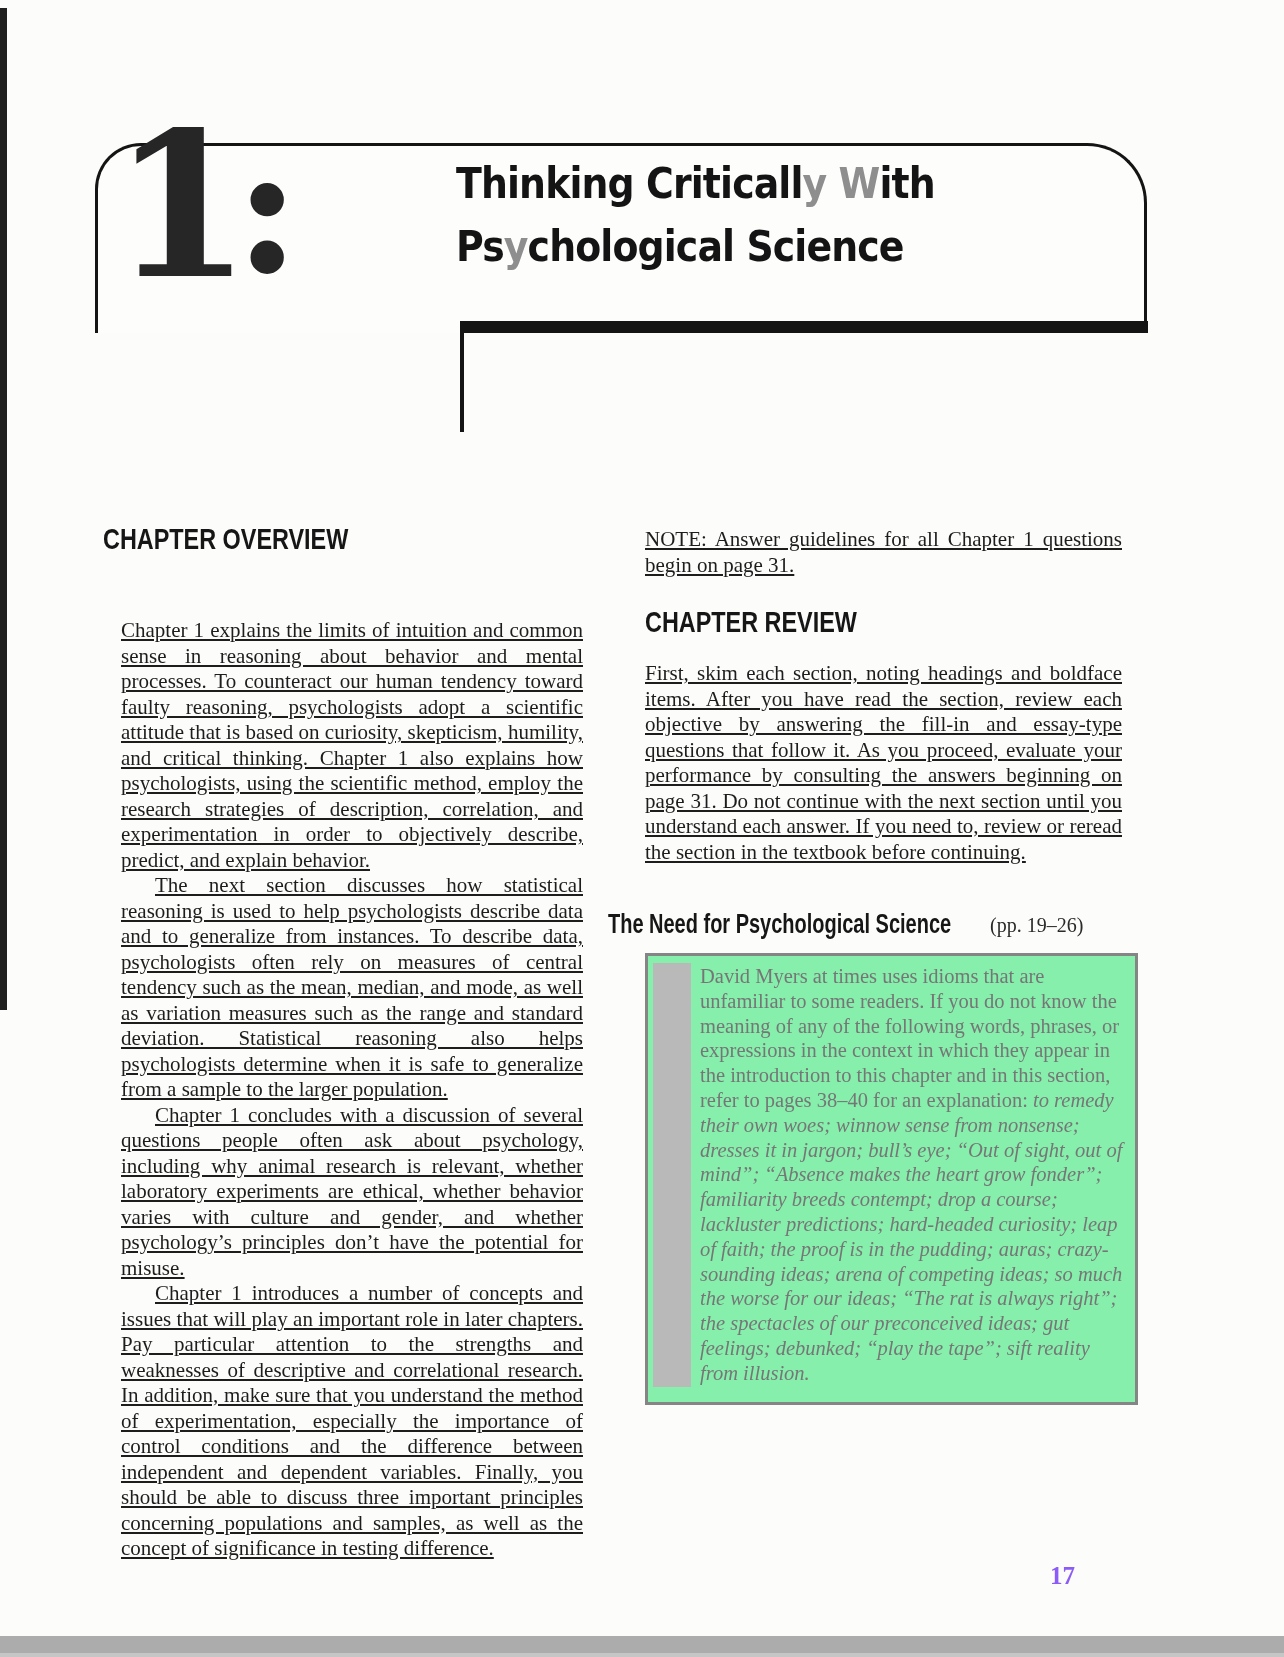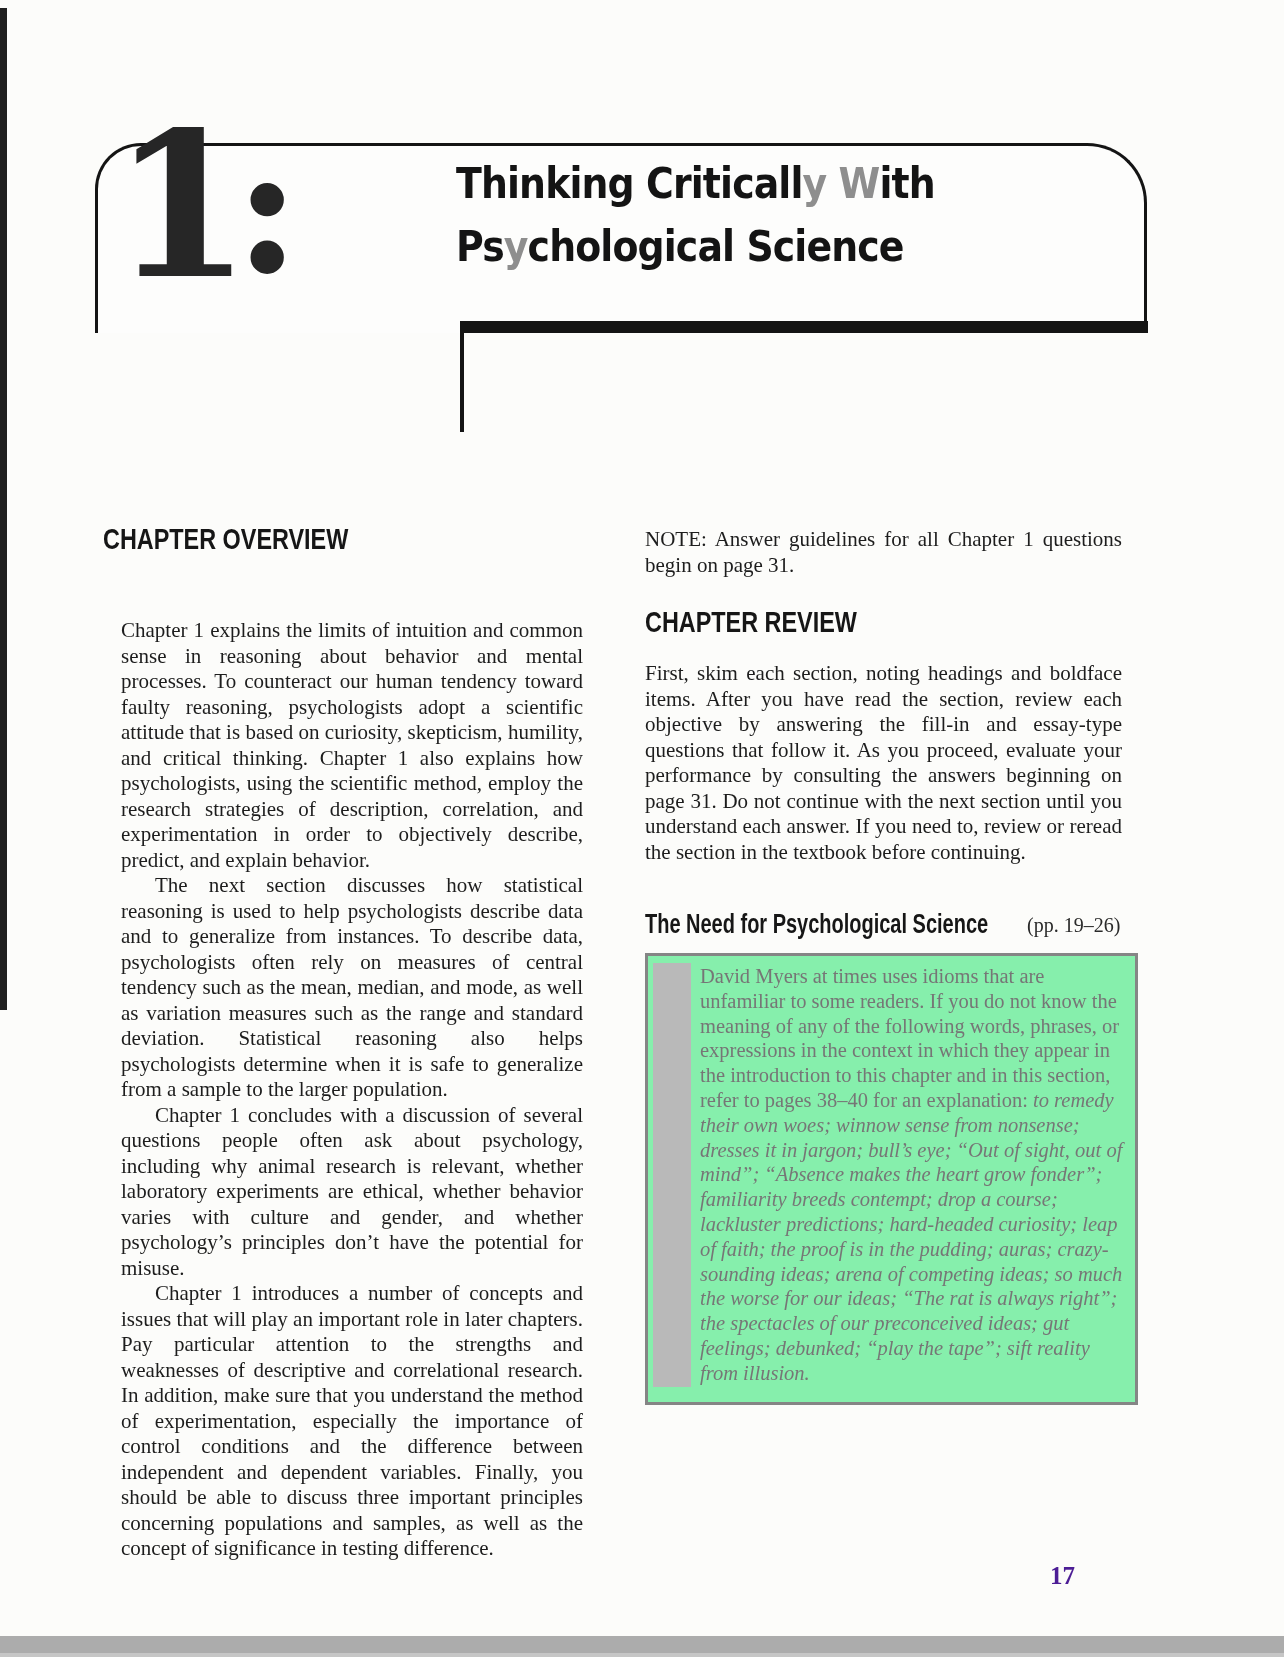--- a/index.html
+++ b/index.html
@@ -23,43 +23,43 @@
   .chapter-title{position:absolute;left:456px;top:152px;font-family:"DejaVu Sans",sans-serif;
     font-weight:bold;font-size:43px;line-height:63px;letter-spacing:-1px;color:#141414;
     transform:scaleX(0.88);transform-origin:top left;white-space:nowrap;}
   .gray-letter{color:#8e8e8e;}
 
   
   .hd-sans{font-family:"Liberation Sans",sans-serif;font-weight:bold;color:#161616;
     transform:scaleX(0.78);transform-origin:top left;white-space:nowrap;margin:0;}
   .overview-hd{position:absolute;left:103px;top:524px;font-size:30px;line-height:30px;}
   .review-hd{position:absolute;left:645px;top:607px;font-size:30px;line-height:30px;}
-  .section-hd{position:absolute;left:645px;top:909px;width:500px;height:34px;margin:0;}
+  .section-hd{position:absolute;left:608px;top:909px;width:500px;height:34px;margin:0;}
   .section-hd .bold-part{display:inline-block;font-family:"Liberation Sans",sans-serif;font-weight:bold;
     font-size:27px;line-height:30px;color:#161616;transform:scaleX(0.74);transform-origin:top left;white-space:nowrap;}
   .section-hd .pages-part{position:absolute;left:382px;top:3px;font-family:"Liberation Serif",serif;
     font-weight:normal;font-size:20px;line-height:27px;color:#2a2a2a;white-space:nowrap;}
 
   
   .body-col{position:absolute;font-size:21px;line-height:25.5px;color:#1d1d1d;text-align:justify;}
-  .body-col p{margin:0;}
+  .body-col p{margin:0;text-decoration:underline;}
   .body-col p.indent{text-indent:34px;}
   .left-col{left:121px;top:577px;width:462px;margin-top:41px;}
   .note-para{left:645px;top:527px;width:477px;}
   .review-para{left:645px;top:661px;width:477px;}
 
   
   .idiom-box{position:absolute;left:645px;top:953px;width:493px;height:452px;
     border:3px solid #858585;box-sizing:border-box;background:#86efac;overflow:hidden;}
   .idiom-accent{position:absolute;left:5px;top:7px;width:38px;height:424px;background:#b9b9b9;}
   .idiom-text{position:absolute;left:52px;top:8px;width:425px;margin:0;
     font-size:20.5px;line-height:24.8px;color:#767676;text-align:left;}
   .idiom-text .idioms{font-style:italic;}
 
-  .page-num{position:absolute;left:1050px;top:1562px;font-size:25px;font-weight:bold;color:#4c1d95;}
+  .page-num{position:absolute;left:1050px;top:1562px;font-size:25px;font-weight:bold;color:#8b5cf6;}
 </style>
 </head>
 <body>
 
 <div class="page">
 
   <div class="spine-line"></div>
 
   <div class="chapter-box"></div>
   <div class="chapter-num">1</div>

